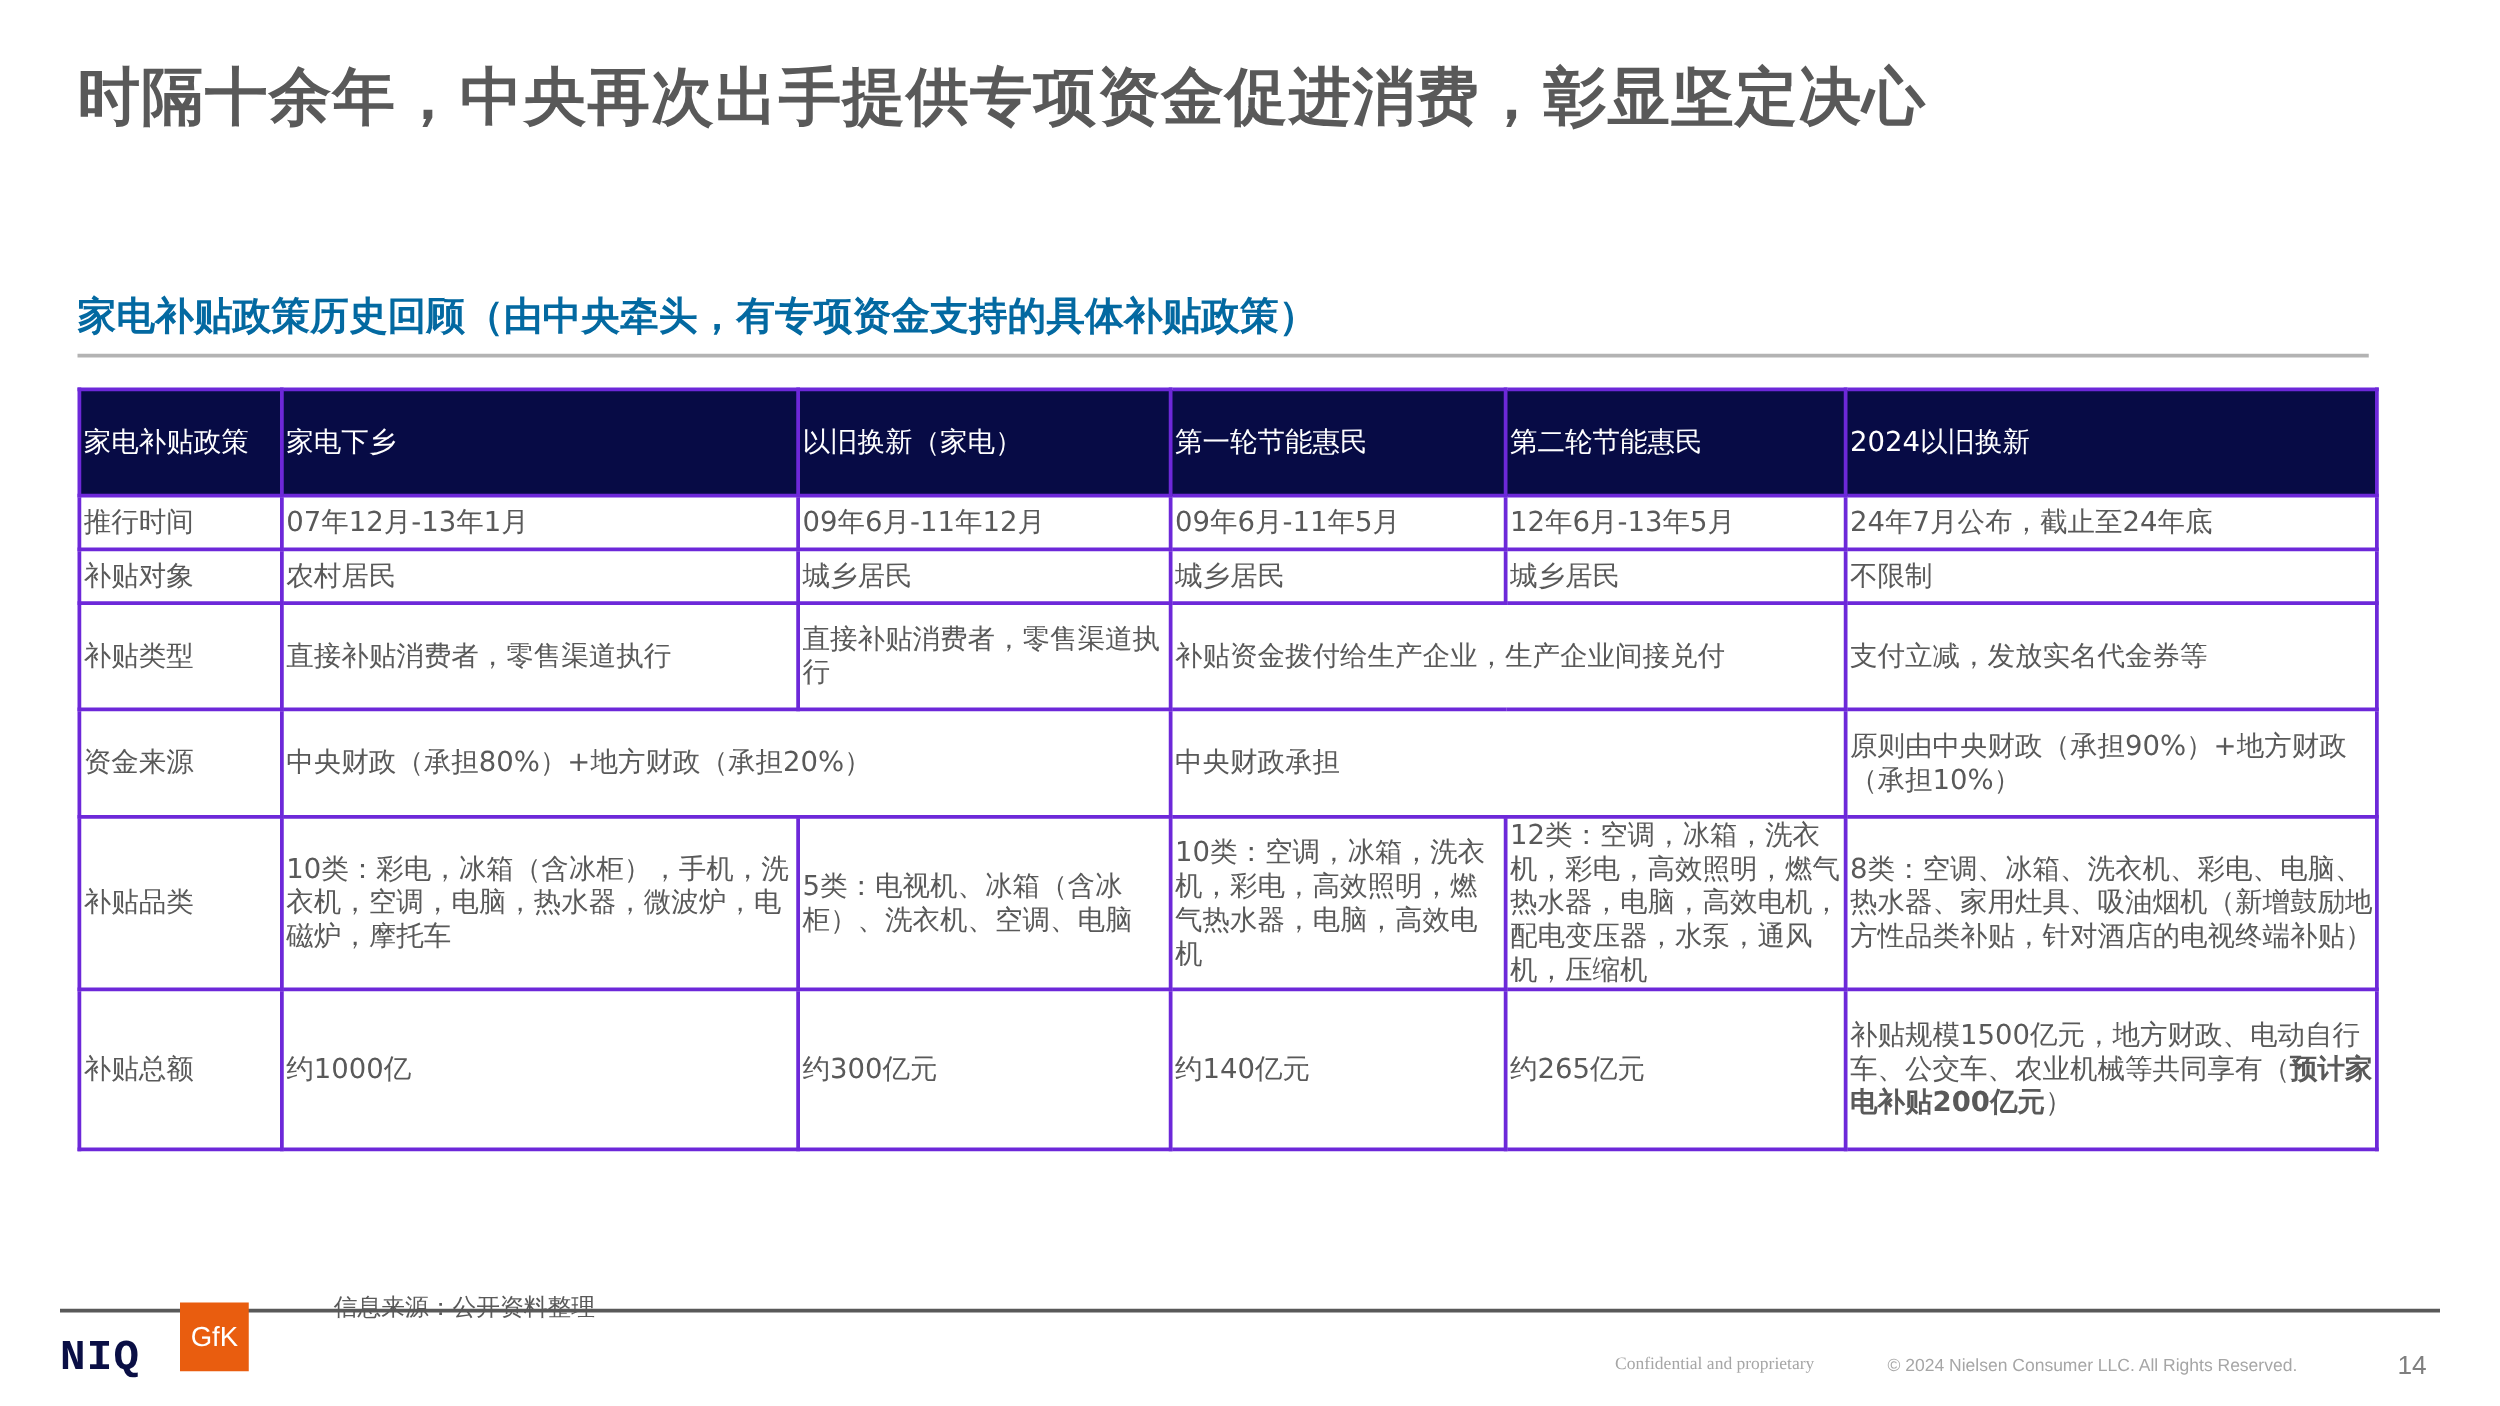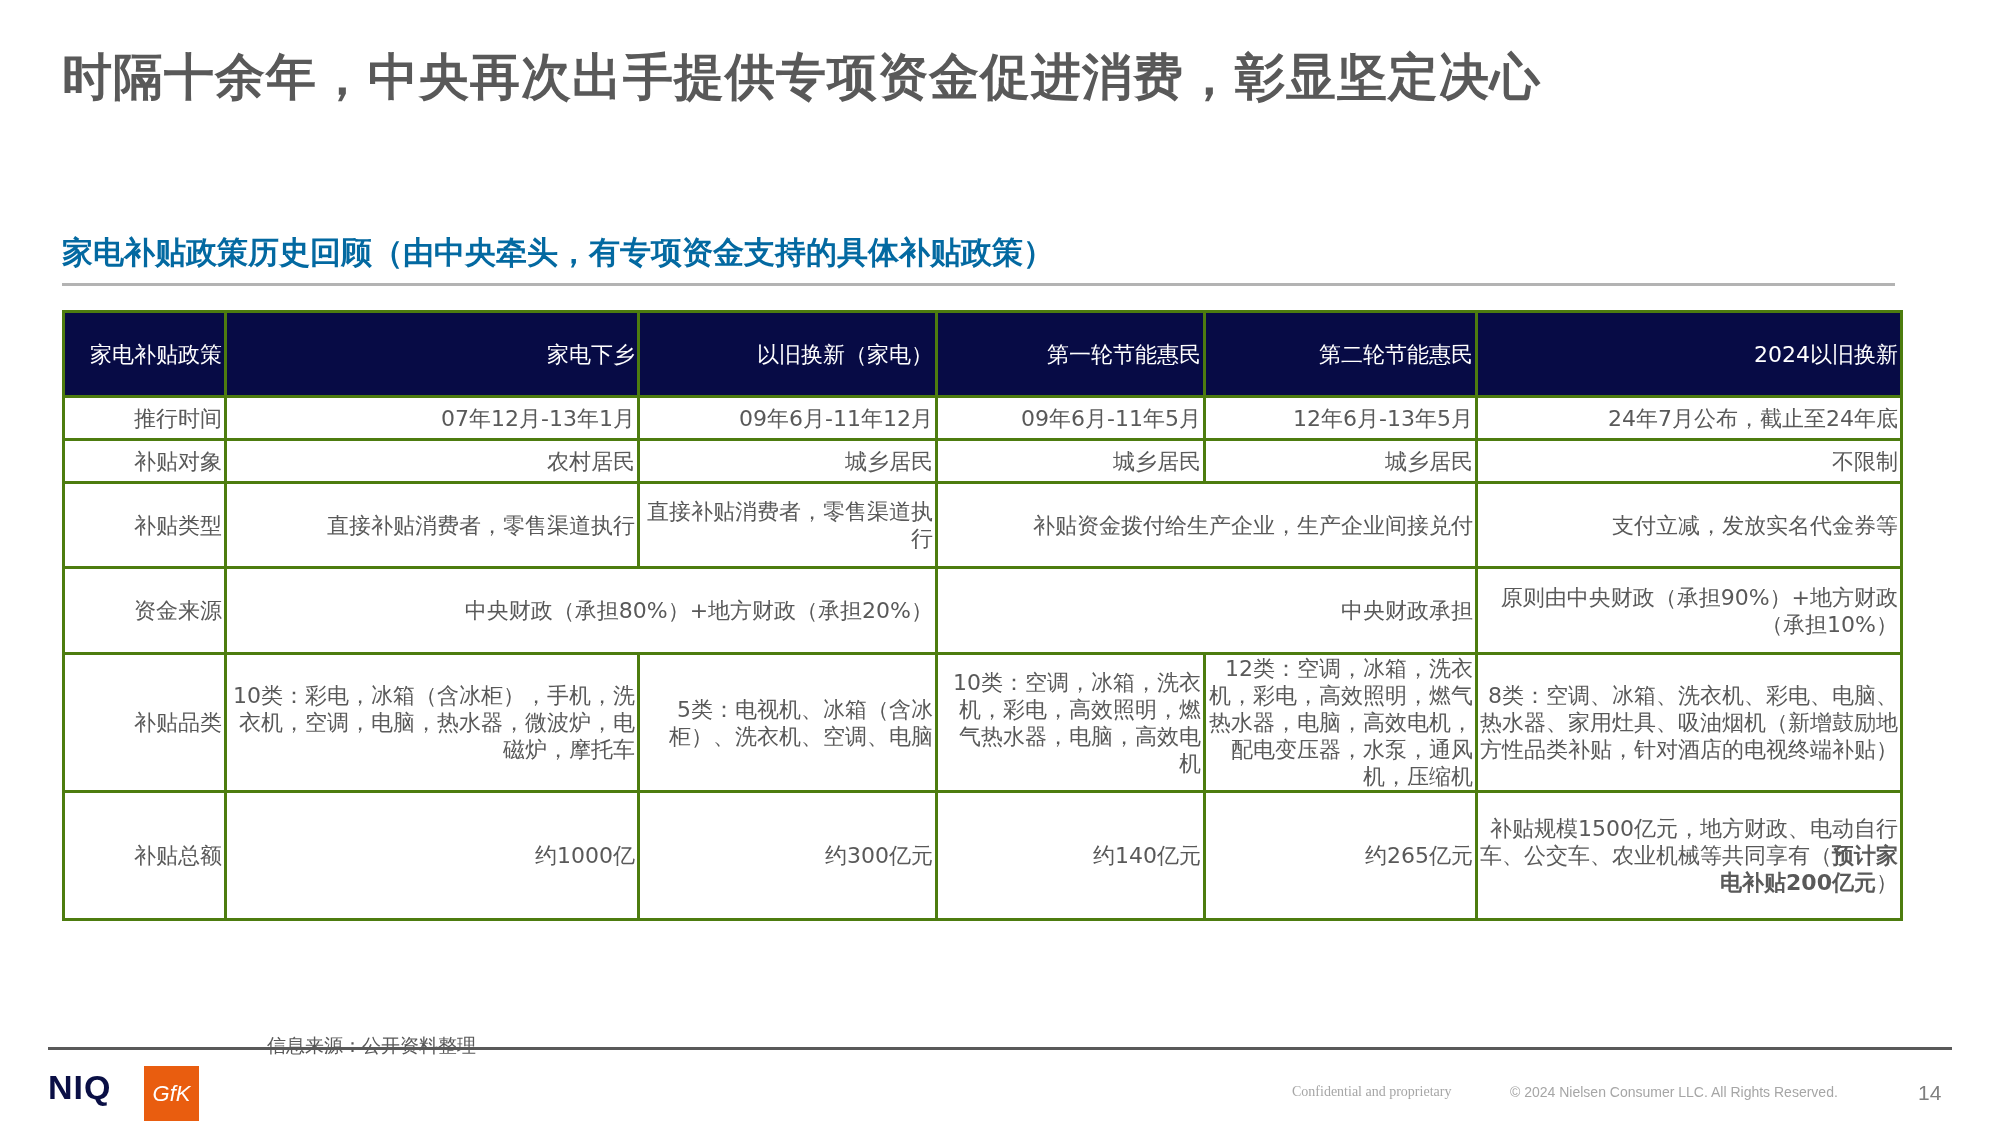--- a/index.html
+++ b/index.html
@@ -21,49 +21,49 @@
   .subtitle-rule {
     position:absolute; left:62px; top:283px; width:1833px; height:3px;
     background:#b3b3b3;
   }
   table.policy {
     position:absolute; left:62px; top:310px;
     width:1838px; border-collapse:collapse; table-layout:fixed;
     font-size:22px; color:#595959;
   }
   table.policy td, table.policy th {
-    border:3px solid #4d7c0f;
-    text-align:right; vertical-align:middle;
+    border:3px solid #6d28d9;
+    text-align:left; vertical-align:middle;
     padding:0 2px; line-height:27px; font-weight:normal;
   }
   table.policy thead th {
     background:#070b45; color:#ffffff; font-size:22px; height:82px;
   }
   .r-time td { height:40px; }
   .r-target td { height:40px; }
   .r-ratio td { height:40px; }
   .r-type td { height:82px; }
   .r-fund td { height:83px; }
   .r-cat td { height:133px; }
   .r-total td { height:125px; }
   .bold { font-weight:bold;margin-top:24px; }
   .footer-rule {
     position:absolute; left:48px; top:1047px; width:1904px; height:3px;
     background:#595959;
   }
   .niq {
     position:absolute; left:48px; top:1068px;
-    font-family:Liberation Sans, sans-serif;
+    font-family:Liberation Mono, monospace;
     font-weight:bold; font-size:34px; color:#0a0f45; letter-spacing:1px;
   }
   .gfk {
-    position:absolute; left:144px; top:1066px; width:55px; height:55px;
+    position:absolute; left:144px; top:1042px; width:55px; height:55px;
     background:#e95d0f; color:#ffffff;
     font-family:"Liberation Sans",sans-serif; font-size:22px;
-    display:flex; align-items:center; justify-content:center;font-style:italic;
+    display:flex; align-items:center; justify-content:center;
   }
   .source {
     position:absolute; left:267px; top:1033px; font-size:19px; color:#595959;
     white-space:nowrap;
     font-family:Liberation Mono, monospace;
   }
   .conf {
     position:absolute; left:1292px; top:1084px; font-size:14px; color:#a6a6a6;
     font-family:Liberation Serif, serif; white-space:nowrap;
   }

